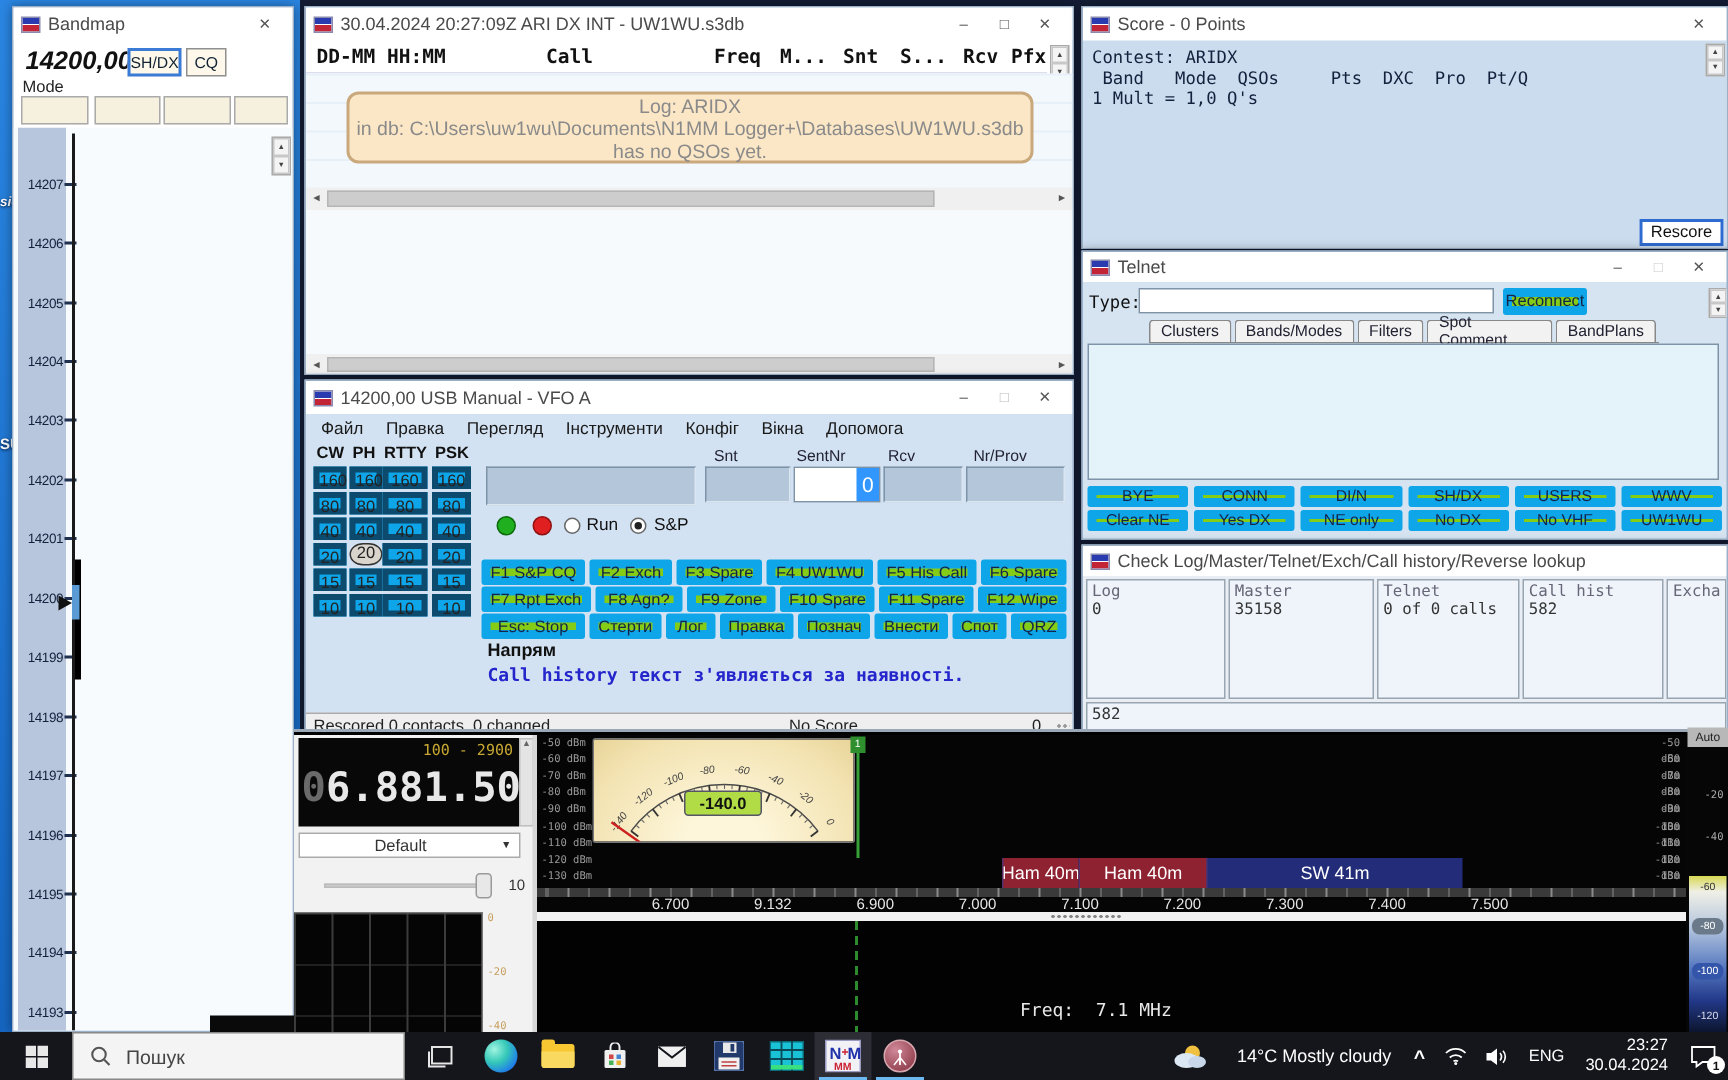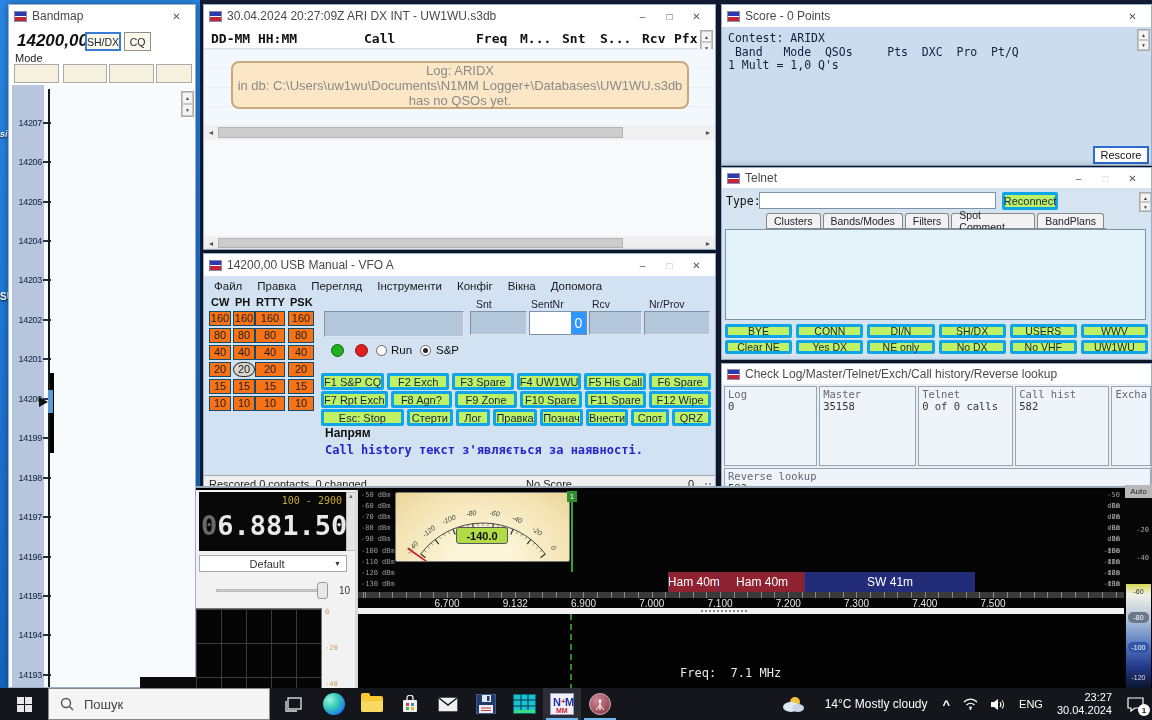--- a/index.html
+++ b/index.html
@@ -8,33 +8,33 @@
           font-family:"Liberation Sans",sans-serif;-webkit-font-smoothing:antialiased}
   .abs{position:absolute}
   .mono{font-family:"DejaVu Sans Mono",monospace}
   .win{position:absolute;background:#fff;border:1px solid #9ab0c8;box-shadow:0 0 7px rgba(0,0,0,.4)}
   .titlebar{height:22px;background:#fff;display:flex;align-items:center;padding:0 5px;gap:5px;
             font-size:12px;color:#4a4a4a;white-space:nowrap;overflow:hidden}
   .applogo{width:13px;height:11px;border:1px solid #8a8ab0;flex:0 0 auto;
            background:linear-gradient(180deg,#2a3bb0 0 45%,#fff 45% 55%,#c22535 55% 100%)}
   .tbbtns{margin-left:auto;display:flex;flex:0 0 auto}
   .tbbtn{width:27px;height:20px;display:flex;align-items:center;justify-content:center;font-size:10px;color:#555}
-  .cream{background:#bef264;border:3px solid #0ea5e9;border-radius:2px;color:#15254a;
+  .cream{background:#84cc16;border:6px solid #0ea5e9;border-radius:2px;color:#15254a;
          display:flex;align-items:center;justify-content:center;font-size:11px;white-space:nowrap}
   .bluefield{background:#b4c6da;border:1px solid #7e93a8;border-right-color:#dbe6f0;border-bottom-color:#dbe6f0}
   .spinner{width:13px;background:#f0f0f0;display:flex;flex-direction:column;border:1px solid #aaa}
   .spinner div{flex:1;display:flex;align-items:center;justify-content:center;font-size:5px;color:#444;
                background:#f4f4f4;border:1px solid #c8c8c8}
   
   .bm-row{height:39.45px;display:flex;align-items:center;justify-content:flex-end}
   .bm-lab{font-size:9px;color:#13213d;letter-spacing:-0.3px}
   .bm-tick{width:8px;height:2px;background:#20304f;margin-left:1px}
   
   .band-row{height:17px;position:relative}
-  .band-cell{position:absolute;height:15px;background:#f97316;border:1px solid #0c4a6e;
+  .band-cell{position:absolute;height:15px;background:#0ea5e9;border:4px solid #0c4a6e;
              font-size:11px;color:#222;text-align:center;line-height:13px}
   .band-cell:nth-child(1){left:5px;width:22px}
   .band-cell:nth-child(2){left:29px;width:22px}
   .band-cell:nth-child(3){left:51px;width:30px}
   .band-cell:nth-child(4){left:84px;width:26px}
   .band-cell.circled{border:1.5px solid #333;border-radius:50%/60%;background:#d9d5cd}
   .mode-hd{position:absolute;font-weight:bold;font-size:11px;color:#111}
   .fk-row{display:flex;gap:3px;height:17px;margin-bottom:1px}
   .fk-row .cream{flex:1}
   #action-row .cream:nth-child(1){flex:2.2}
@@ -431,21 +431,20 @@
         <div class="ck-panel">
         <div class="lb">Call hist</div>
         <div>582</div>
       </div>
         <div class="ck-panel">
         <div class="lb">Excha</div>
         <div></div>
       </div>
       </div>
     <div class="abs ck-panel" style="left:2px;top:104px;width:427px;height:20px">
-      <div class="lb">Reverse lookup</div>
       <div>582</div>
     </div>
   </div>
 
   <div class="abs" style="left:196px;top:486px;width:956px;height:202px;background:#000;border-top:2px solid #9aa8b8">
 
     <div class="abs" style="left:0;top:2px;width:162px;height:200px;background:#f2f2f2">
       <div class="abs" style="left:3px;top:2px;width:147px;height:59px;background:#080808">
         <span class="abs mono" style="right:4px;top:3px;font-size:10px;color:#c8a832">100 - 2900</span>
         <span class="abs mono" style="left:2px;top:18px;font-size:27px;font-weight:bold;color:#e8e8e8">

